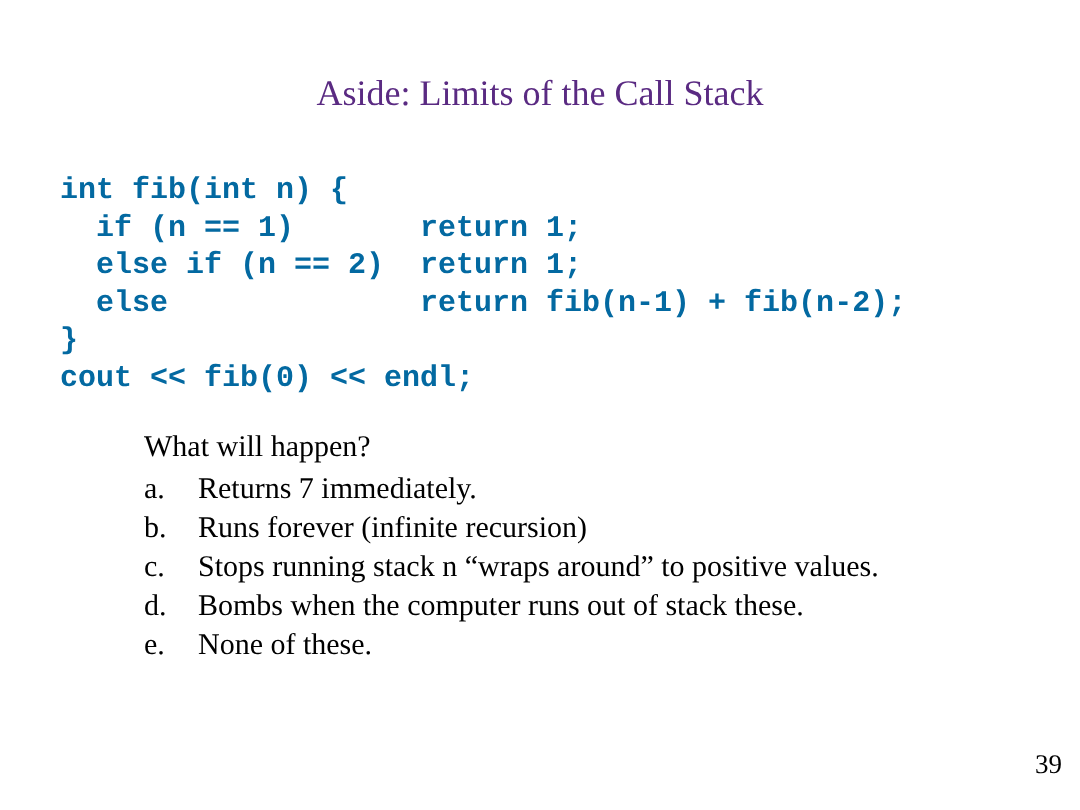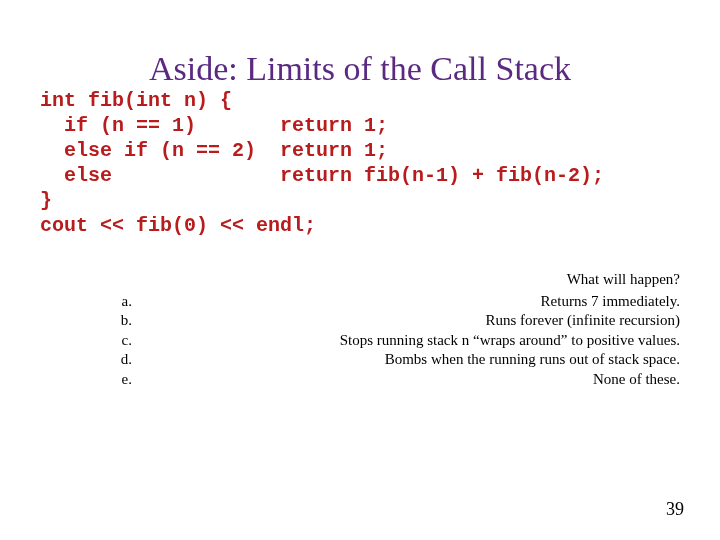--- a/index.html
+++ b/index.html
@@ -12,57 +12,57 @@
     position: relative;
     overflow: hidden;
   }
   .slide {
     width: 100%;
     height: 100%;
     padding: 50px 40px 20px 40px;
     position: relative;
   }
   .title {
-    font-size: 34px;
+    font-size: 24px;
     text-align: center;
     color: #5a2a82;
     font-weight: normal;
+    margin-bottom: 38px;
   }
   .code-block {
     font-family: "Courier New", Courier, monospace;
     font-size: 20px;
     font-weight: bold;
     white-space: pre;
     line-height: 1.25;
-    color: #b91c1c;
-    margin-bottom: 32px;
+    color: #0369a1;
+    margin-bottom: 20px;
   }
   .question-block {
-    font-size: 15px;
+    font-size: 20px;
     line-height: 1.3;
     padding-left: 56px;
-    text-align: right;
   }
   .question-text {
     margin-bottom: 2px;
   }
   .option-row {
     display: flex;
   }
   .option-letter {
     width: 36px;
     flex-shrink: 0;
   }
   .option-text {
     flex: 1;
   }
   .page-num {
     position: absolute;
     bottom: 20px;
-    right: 36px;
+    right: 12px;
     font-size: 18px;
   }
 </style>
 </head>
 <body>
 
 <div class="slide">
   <h1 class="title">Aside: Limits of the Call Stack</h1>
 
   <div class="code-block">int fib(int n) {
@@ -82,21 +82,21 @@
     <div class="option-row">
       <div class="option-letter">b.</div>
       <div class="option-text">Runs forever (infinite recursion)</div>
     </div>
     <div class="option-row">
       <div class="option-letter">c.</div>
       <div class="option-text">Stops running stack n “wraps around” to positive values.</div>
     </div>
     <div class="option-row">
       <div class="option-letter">d.</div>
-      <div class="option-text">Bombs when the running runs out of stack space.</div>
+      <div class="option-text">Bombs when the computer runs out of stack these.</div>
     </div>
     <div class="option-row">
       <div class="option-letter">e.</div>
       <div class="option-text">None of these.</div>
     </div>
   </div>
 
   <div class="page-num">39</div>
 </div>
 

